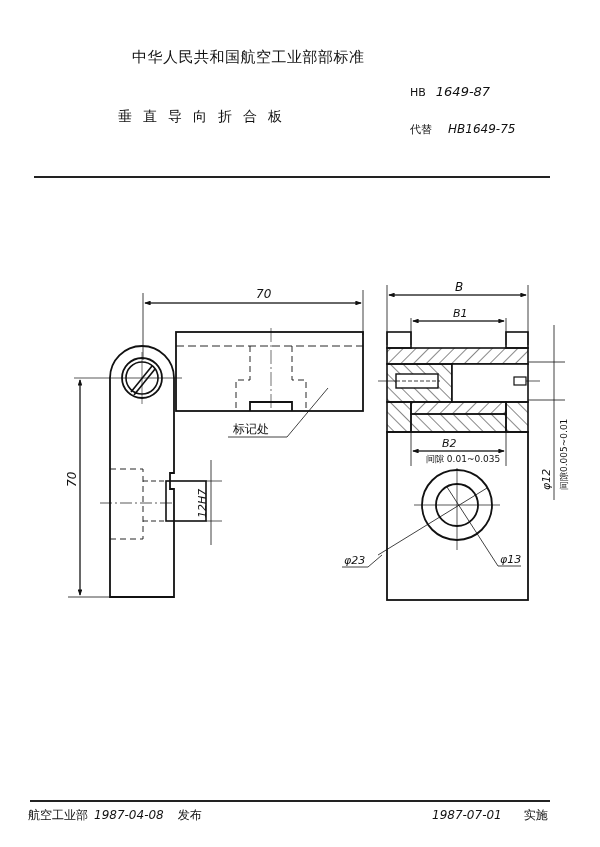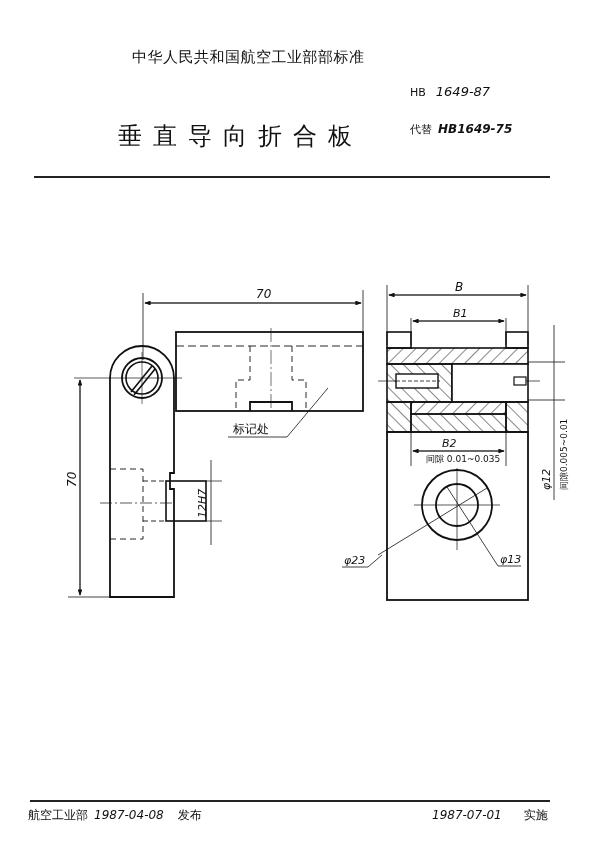--- a/index.html
+++ b/index.html
@@ -1,23 +1,23 @@
 <!DOCTYPE html>
 <html><head>
 <meta charset="utf-8">
 <style>
   html,body{margin:0;padding:0;background:#fff;}
   body{width:600px;height:847px;position:relative;overflow:hidden;font-family:"DejaVu Sans",sans-serif;color:#111;}
   .abs{position:absolute;white-space:nowrap;}
   .std-org{left:100px;top:48px;font-size:15px;font-weight:normal;letter-spacing:0.5px;margin-left:32px;}
-  .title{left:118px;top:120px;font-size:24px;letter-spacing:11px;font-family:"DejaVu Serif",serif;}
+  .title{left:118px;top:108px;font-size:14px;letter-spacing:11px;font-family:"DejaVu Serif",serif;}
   .code{left:410px;top:84px;font-size:11px;}
   .code .num{font-style:italic;font-size:13px;margin-left:10px;text-align:right;}
   .replace{left:410px;top:122px;font-size:11px;}
-  .replace .num{font-style:italic;font-size:12px;margin-left:6px;font-weight:bold;}
+  .replace .num{font-style:italic;font-size:12px;margin-left:16px;}
   .rule-top{left:34px;top:176px;width:516px;height:2px;background:#222;}
   .rule-bot{left:30px;top:800px;width:520px;height:1.5px;background:#222;}
   .footer-left{left:28px;top:807px;font-size:12px;}
   .footer-left .d{font-style:italic;margin:0 14px 0 6px;}
   .footer-right{left:432px;top:807px;font-size:12px;text-align:center;}
   .footer-right .d{font-style:italic;margin-right:22px;}
   svg{position:absolute;left:0;top:0;}
   svg text{font-family:"DejaVu Sans",sans-serif;fill:#111;}
 </style>
 </head>

